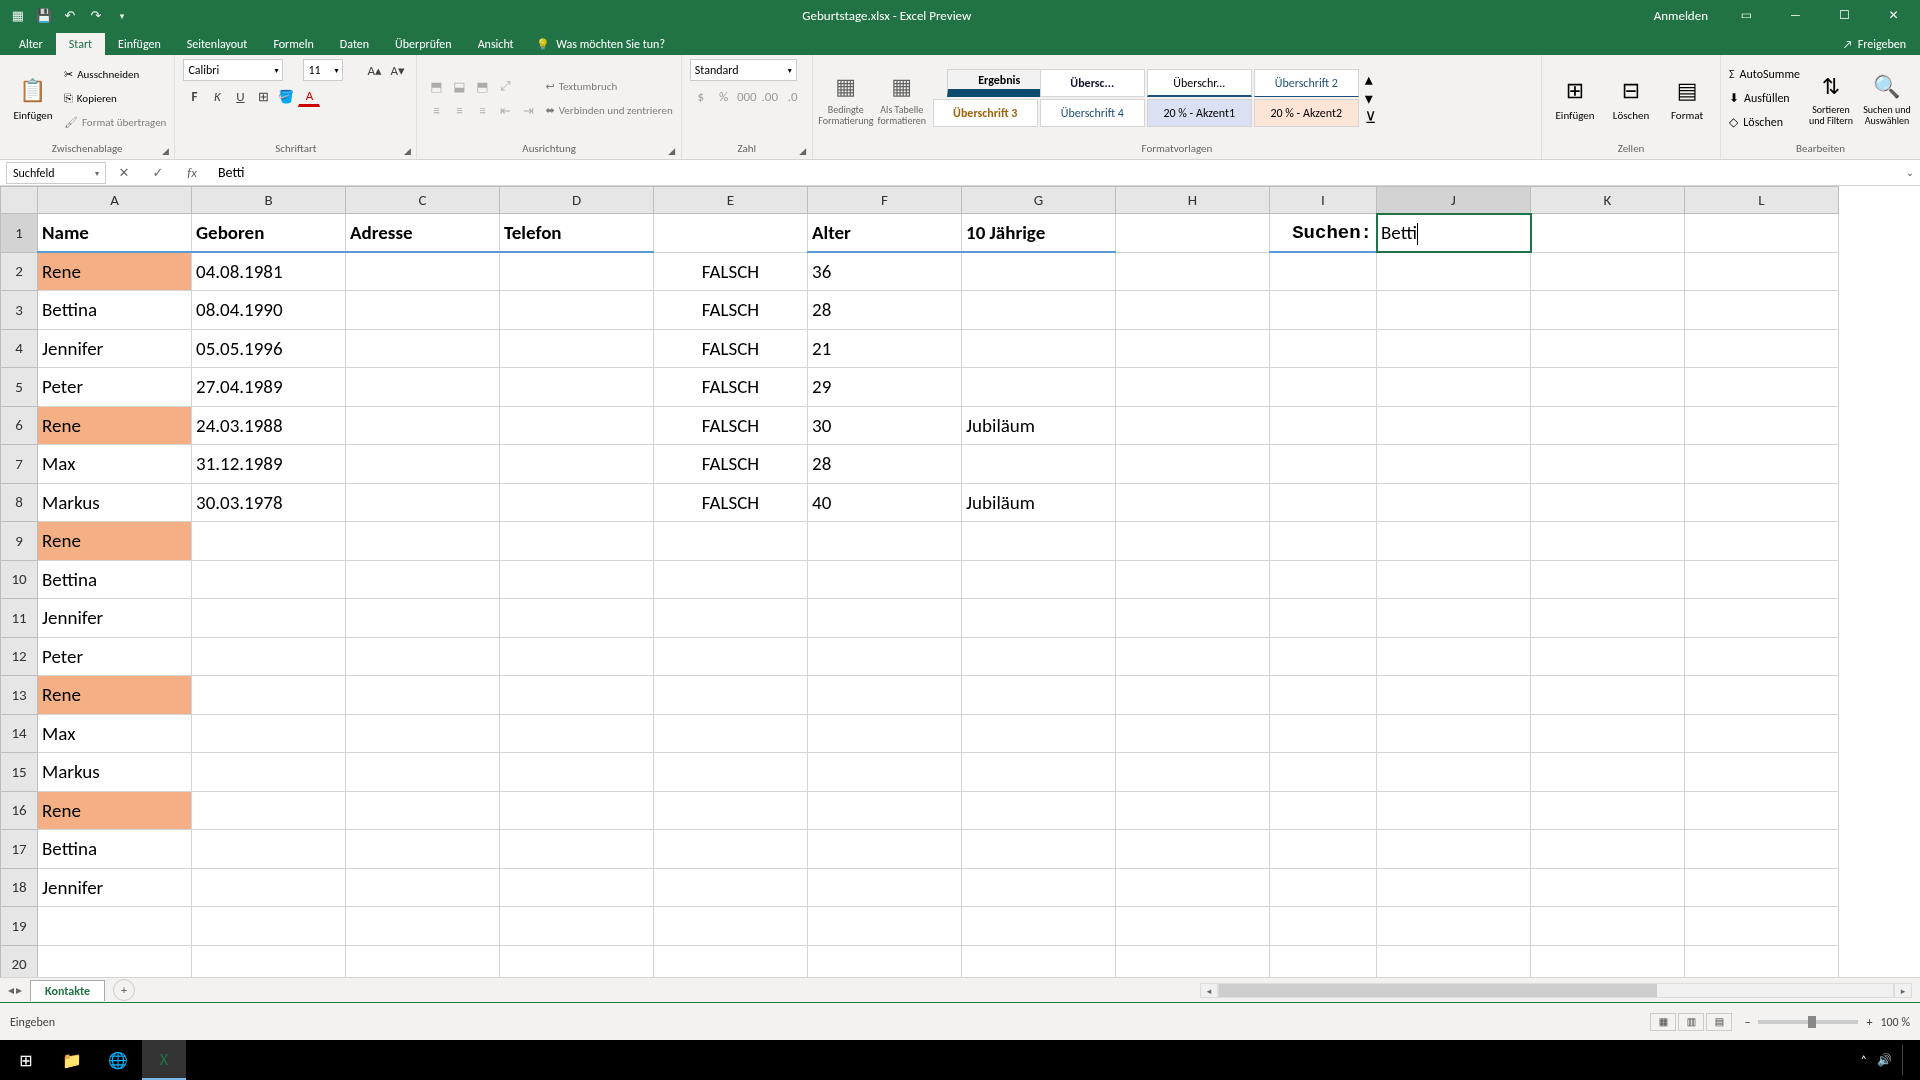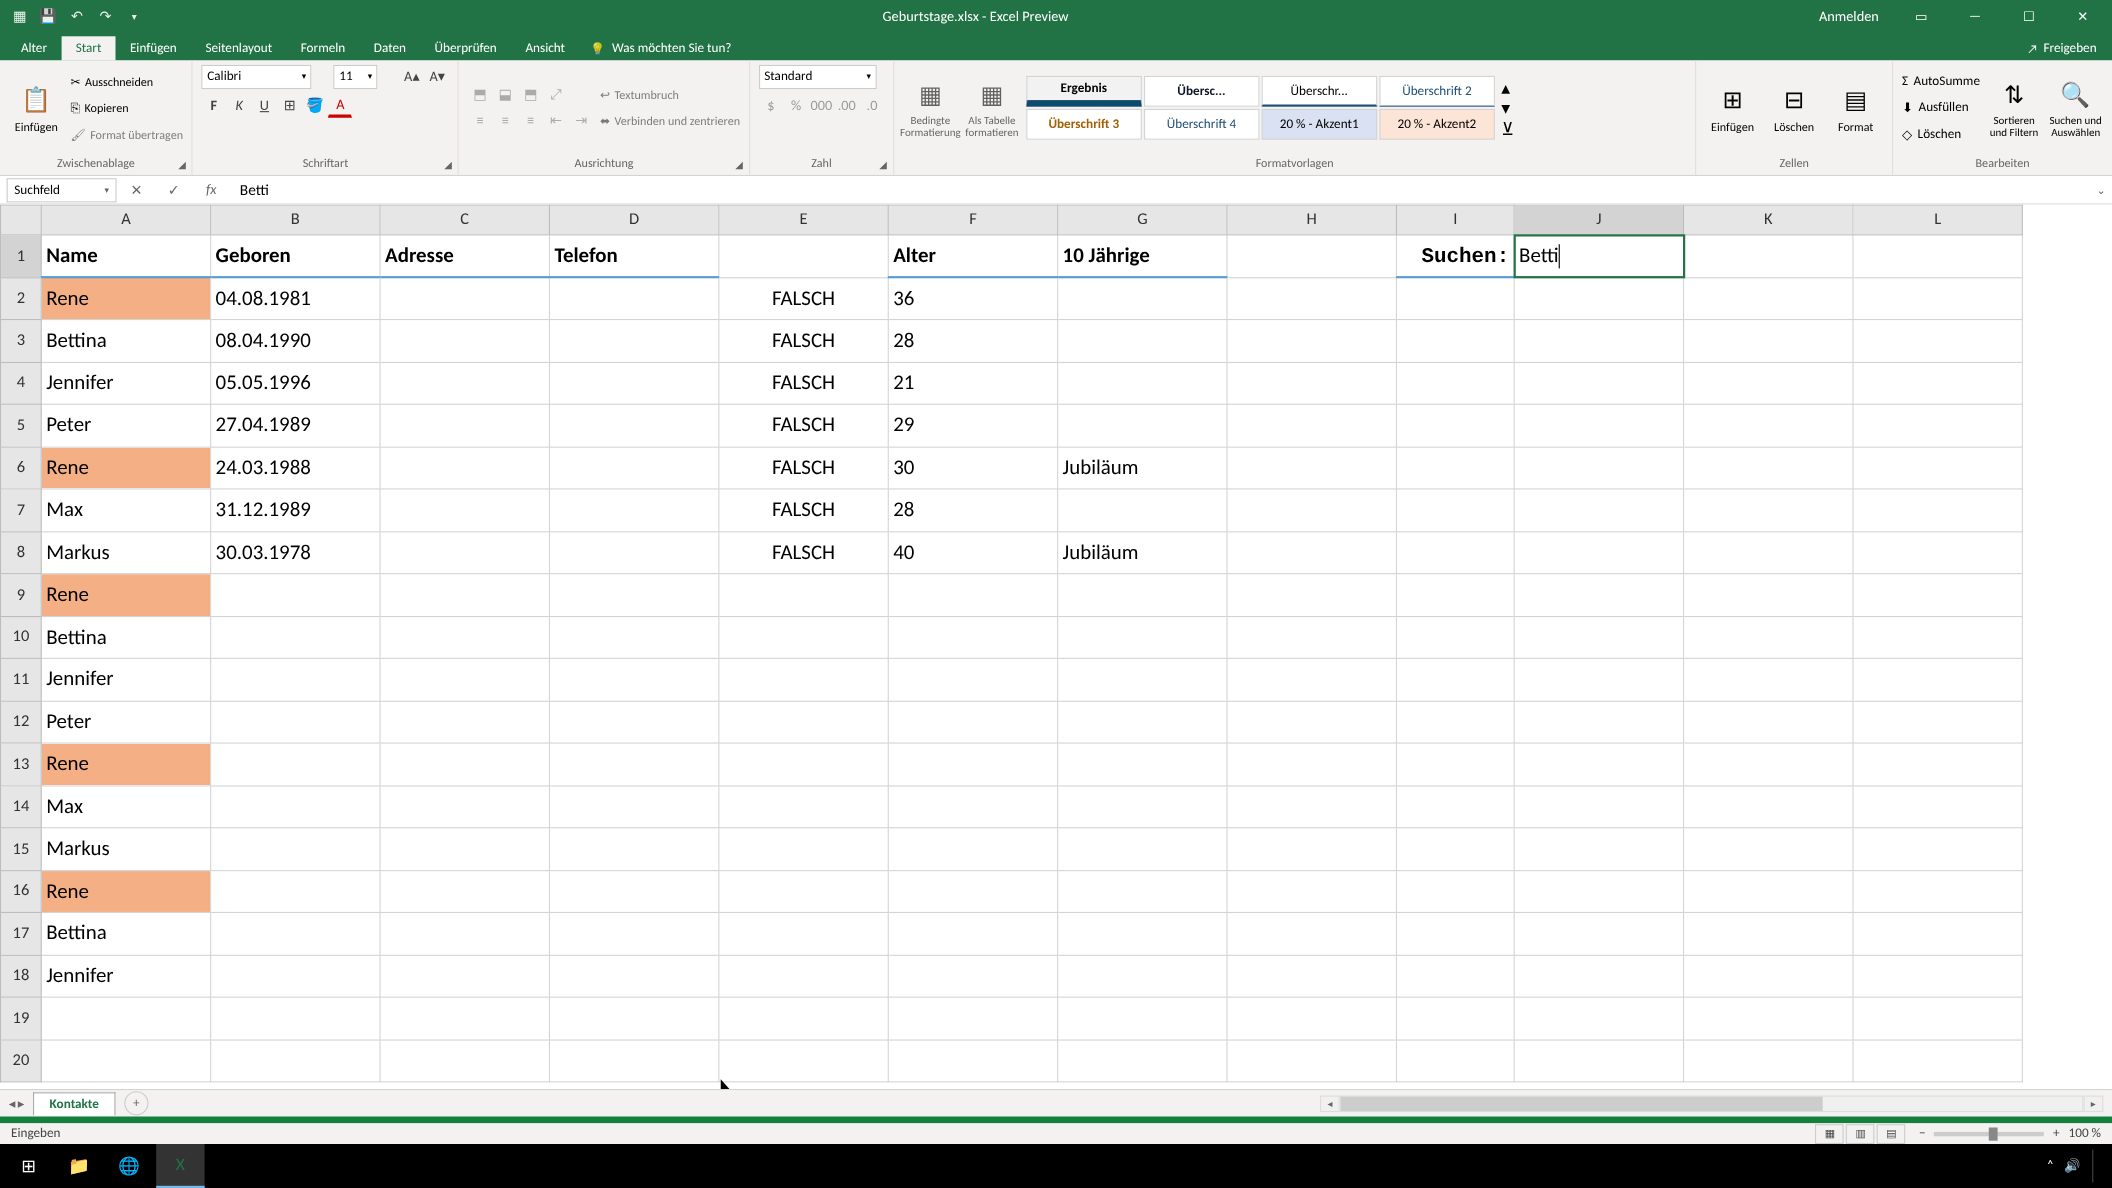--- a/index.html
+++ b/index.html
@@ -27,21 +27,21 @@
 .bigbtn .ico { width:32px; height:32px; display:flex; align-items:center; justify-content:center; font-size:22px; }
 .smallrow { display:flex; flex-direction:column; gap:2px; }
 .smallrow .srow { display:flex; align-items:center; gap:4px; font-size:11px; white-space:nowrap; height:22px; }
 .font-select { border:1px solid #ccc; background:#fff; font-size:12px; padding:1px 4px; height:22px; display:flex; align-items:center; justify-content:space-between; }
 .font-name { width:100px; }
 .font-size { width:40px; }
 .btnrow { display:flex; gap:1px; }
 .btnrow .tbtn { width:22px; height:22px; display:flex; align-items:center; justify-content:center; font-size:13px; color:#444; border:1px solid transparent; }
 .btnrow .tbtn.disabled { opacity:.4; }
 .style-item { border:1px solid #d4d4d4; background:#fff; font-size:12px; padding:4px 6px; width:105px; height:28px; display:flex; align-items:center; justify-content:center; overflow:hidden; }
-.style-item.ergebnis { background:#f2f2f2; border-bottom:6px solid #0c4a6e; font-weight:bold; }
+.style-item.ergebnis { background:#f2f2f2; border-bottom:8px solid #0c4a6e; font-weight:bold;margin-left:14px; }
 .style-item.title { color:#0f172a; font-weight:600; }
 .style-item.h1 { color:#000000; border-bottom:2px solid #1f4e78; }
 .style-item.h2 { color:#1f4e78; border-bottom:1px solid #1f4e78; }
 .style-item.h3 { color:#a16207; font-weight:600; }
 .style-item.h4 { color:#1f4e78; }
 .style-item.acc1 { background:#d9e1f2; }
 .style-item.acc2 { background:#fce4d6; }
 .editbtn { display:flex; align-items:center; gap:5px; font-size:12px; height:22px; }
 .formulabar { height:26px; display:flex; align-items:center; border-bottom:1px solid #d4d4d4; }
 .namebox { width:100px; border:1px solid #ccc; height:22px; font-size:12px; padding:0 6px; display:flex; align-items:center; justify-content:space-between; margin-left:6px; background:#fff; }
@@ -65,21 +65,21 @@
 .activecell .cursor { display:inline-block; width:1px; height:22px; background:#000; vertical-align:middle; animation:blink 1s infinite; }
 @keyframes blink { 50% { opacity:0; } }
 .sheettabs { height:25px; border-top:1px solid #d4d4d4; display:flex; align-items:center; font-size:12px; background:#f3f2f1; }
 .sheettabs .nav { display:flex; gap:2px; padding:0 8px; color:#666; }
 .sheettabs .stab { padding:3px 14px; background:#fff; border:1px solid #aaa; border-bottom:none; font-weight:bold; color:#217346; }
 .sheettabs .addtab { width:22px; height:22px; border:1px solid #ccc; border-radius:50%; display:flex; align-items:center; justify-content:center; margin-left:8px; color:#666; }
 .sheettabs .scroll { margin-left:auto; width:720px; height:15px; display:flex; align-items:center; padding-right:8px; }
 .scroll .track { flex:1; height:15px; background:#f0f0f0; border:1px solid #ddd; position:relative; }
 .scroll .thumb { position:absolute; left:0; top:0; height:100%; width:65%; background:#cdcdcd; }
 .scroll .arrow { width:18px; height:15px; background:#f0f0f0; border:1px solid #ddd; display:flex; align-items:center; justify-content:center; font-size:9px; color:#666; }
-.statusbar { height:25px; background:#f3f2f1; border-top:6px solid #15803d; display:flex; align-items:center; font-size:12px; color:#444; padding:0 10px; }
+.statusbar { height:38px; background:#f3f2f1; border-top:1px solid #15803d; display:flex; align-items:center; font-size:12px; color:#444; padding:0 10px; }
 .statusbar .viewbtns { margin-left:auto; display:flex; gap:2px; }
 .statusbar .vbtn { width:26px; height:18px; border:1px solid #ccc; display:flex; align-items:center; justify-content:center; font-size:10px; }
 .statusbar .zoom { display:flex; align-items:center; gap:8px; margin-left:12px; }
 .statusbar .zslider { width:100px; height:4px; background:#ccc; position:relative; }
 .statusbar .zslider::after { content:""; position:absolute; left:50%; top:-4px; width:8px; height:12px; background:#888; }
 .taskbar { height:40px; background:#000; display:flex; align-items:center; padding:0 4px; gap:2px; }
 .taskbar .tbtn { width:44px; height:40px; display:flex; align-items:center; justify-content:center; color:#fff; font-size:16px; }
 .taskbar .tbtn.active { background:#333; border-bottom:2px solid #76b9ed; }
 .taskbar .tray { margin-left:auto; display:flex; align-items:center; gap:10px; color:#fff; font-size:12px; padding-right:8px; }
 .cursorimg { position:absolute; left:655px; top:795px; width:12px; height:18px; pointer-events:none; }

